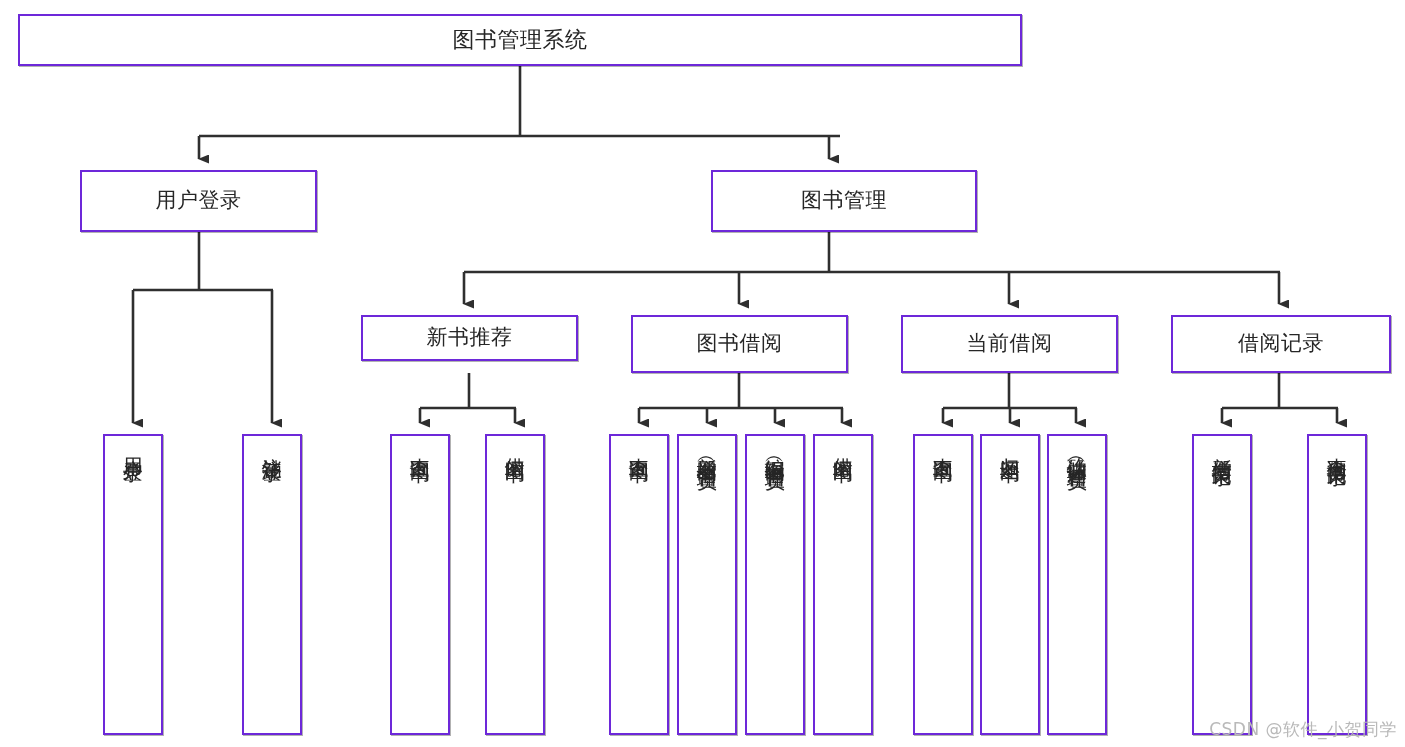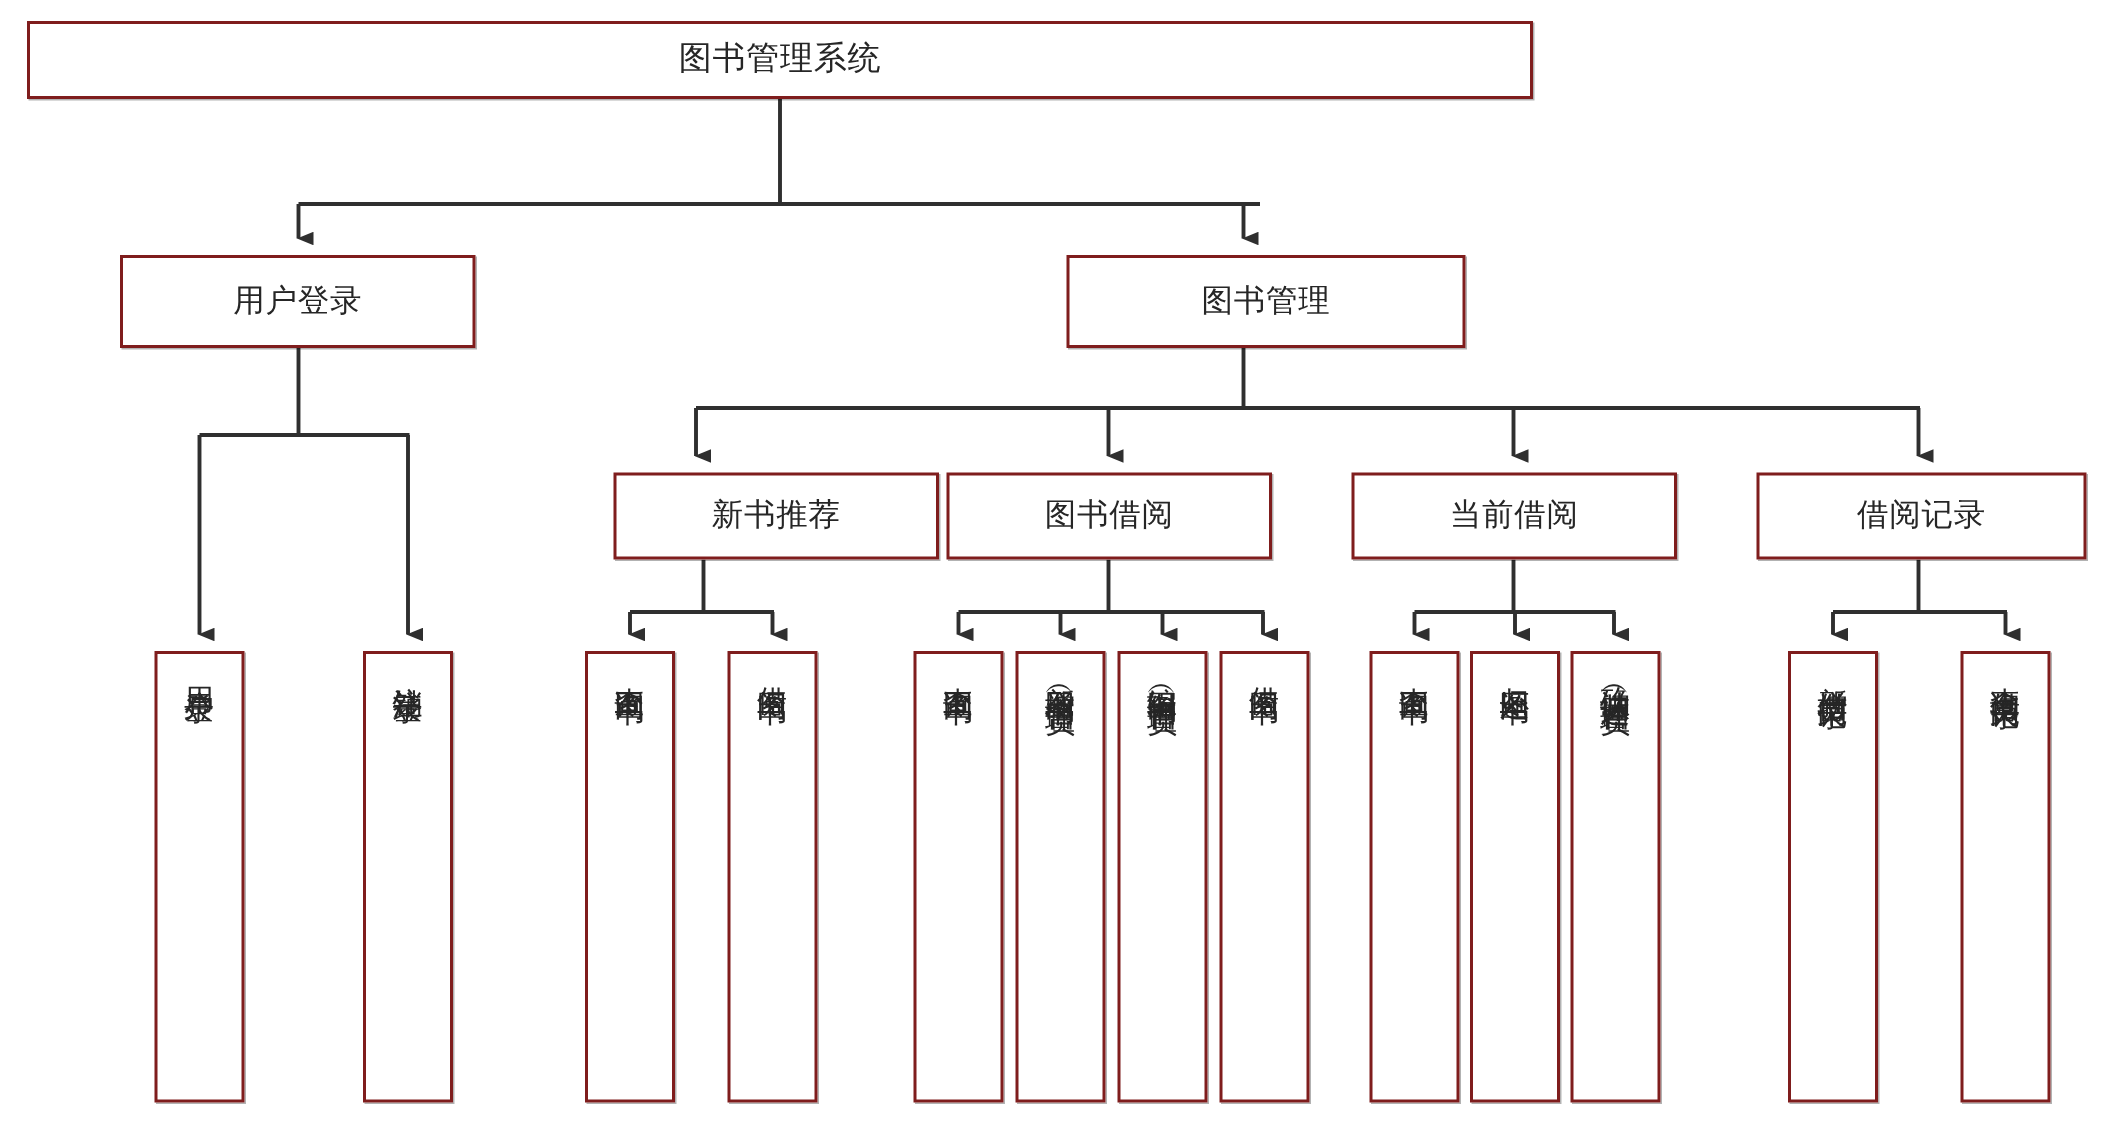--- a/index.html
+++ b/index.html
@@ -23,21 +23,21 @@
   svg#flow-svg {
     position: absolute;
     left: 0;
     top: 0;
     width: 1405px;
     height: 747px;
   }
   .node-box {
     position: absolute;
     box-sizing: border-box;
-    border: 2px solid #7f1d1d;
+    border: 2px solid #6d28d9;
     background: #ffffff;
     display: flex;
     align-items: center;
     justify-content: center;
     box-shadow: 1px 1px 0 rgba(0,0,0,0.30);
     text-align: right;
   }
   .node-label {
     color: #262626;
     white-space: nowrap;
@@ -134,21 +134,21 @@
     <span class="node-label">图书管理系统</span>
   </div>
 
   <div class="node-box node-h" style="left:80px; top:170px; width:237px; height:62px;">
     <span class="node-label">用户登录</span>
   </div>
   <div class="node-box node-h" style="left:711px; top:170px; width:266px; height:62px;">
     <span class="node-label">图书管理</span>
   </div>
 
-  <div class="node-box node-h" style="left:361px; top:315px; width:217px; height:58px;margin-left:48px;">
+  <div class="node-box node-h" style="left:361px; top:315px; width:217px; height:46px;">
     <span class="node-label">新书推荐</span>
   </div>
   <div class="node-box node-h" style="left:901px; top:315px; width:217px; height:58px;">
     <span class="node-label">当前借阅</span>
   </div>
   <div class="node-box node-h" style="left:631px; top:315px; width:217px; height:58px;">
     <span class="node-label">图书借阅</span>
   </div>
   <div class="node-box node-h" style="left:1171px; top:315px; width:220px; height:58px;">
     <span class="node-label">借阅记录</span>
@@ -191,14 +191,15 @@
     <span class="node-label">确认归还（管理员）</span>
   </div>
 
   <div class="node-box node-v" style="left:1192px; top:434px; width:60px; height:301px;">
     <span class="node-label">新增借阅记录</span>
   </div>
   <div class="node-box node-v" style="left:1307px; top:434px; width:60px; height:301px;">
     <span class="node-label">查询借阅记录</span>
   </div>
 
+  <div class="watermark">CSDN @软件_小贺同学</div>
 
 </div>
 
 </body></html>

